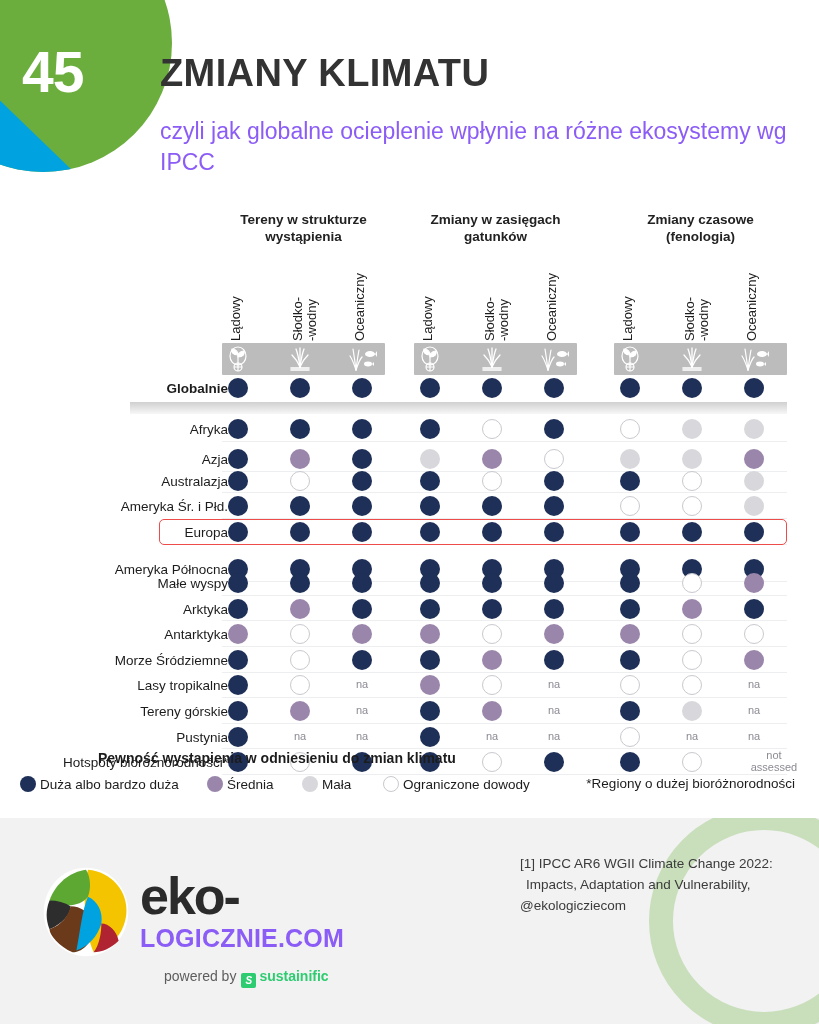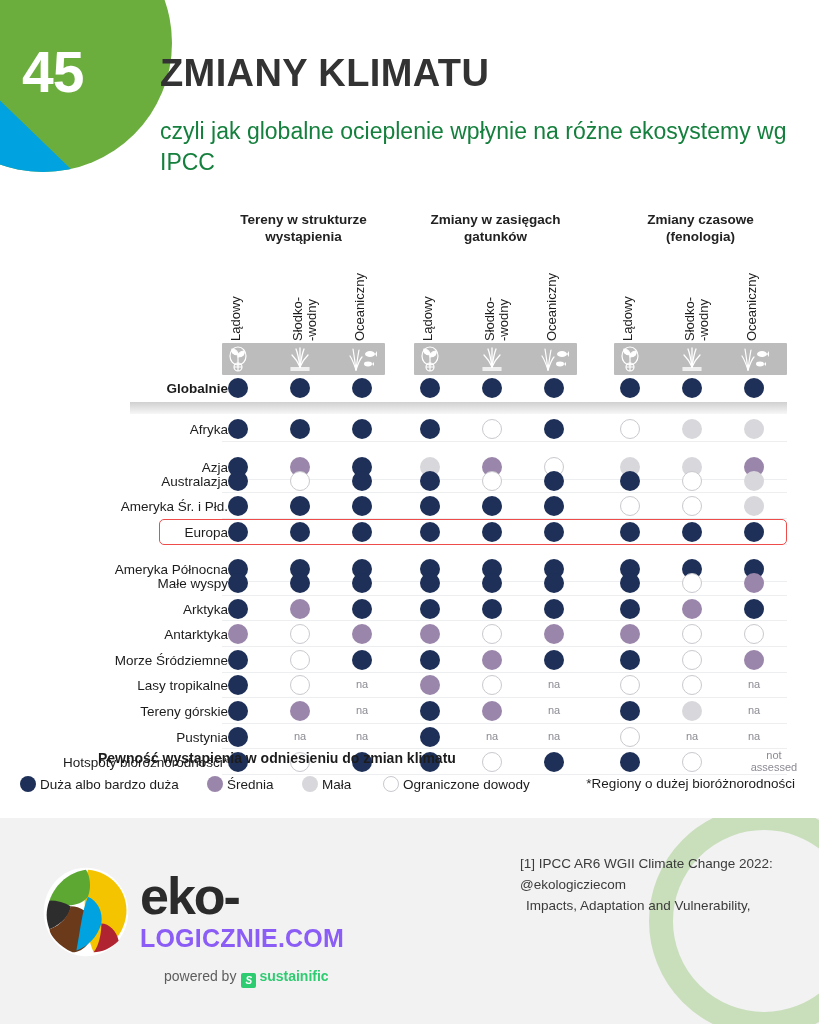--- a/index.html
+++ b/index.html
@@ -27,21 +27,21 @@
     font-size:57px; font-weight:bold; color:#ffffff;
     letter-spacing:-1px; line-height:1;
   }
   .hdr-title {
     position:absolute; left:160px; top:54px;
     font-size:38px; font-weight:bold; color:#333333;
     letter-spacing:0.4px; line-height:1.05;
   }
   .hdr-sub {
     position:absolute; left:160px; top:116px; width:640px;
-    font-size:23px; color:#15803d; line-height:1.33;
+    font-size:23px; color:#8b5cf6; line-height:1.33;
   }
 
   
   #matrix { position:absolute; left:0; top:200px; width:819px; height:600px; }
 
   .grp-title {
     position:absolute; text-align:center;
     font-size:13.5px; font-weight:bold; color:#222; line-height:1.25;
   }
   .colhead {
@@ -298,21 +298,21 @@
           <div class="dot high" style="left: 238px;"></div>
           <div class="dot high" style="left: 300px;"></div>
           <div class="dot high" style="left: 362px;"></div>
           <div class="dot high" style="left: 430px;"></div>
           <div class="dot ltd" style="left: 492px;"></div>
           <div class="dot high" style="left: 554px;"></div>
           <div class="dot ltd" style="left: 630px;"></div>
           <div class="dot low" style="left: 692px;"></div>
           <div class="dot low" style="left: 754px;"></div>
         </div>
-        <div class="row" style="top: 254px;">
+        <div class="row" style="top: 246px;">
           <div class="row-label">Azja</div>
           <div class="row-sep"></div>
           <div class="dot high" style="left: 238px;"></div>
           <div class="dot med" style="left: 300px;"></div>
           <div class="dot high" style="left: 362px;"></div>
           <div class="dot low" style="left: 430px;"></div>
           <div class="dot med" style="left: 492px;"></div>
           <div class="dot ltd" style="left: 554px;"></div>
           <div class="dot low" style="left: 630px;"></div>
           <div class="dot low" style="left: 692px;"></div>
@@ -503,18 +503,18 @@
       <path d="M66 62 C74 62 82 70 84 80 C76 88 66 92 58 92 C64 84 66 72 66 62 Z" fill="#b02330"></path>
     </svg>
 
     <div class="logo-word">eko-</div>
     <div class="logo-dom">LOGICZNIE.COM</div>
     <div class="powered">
       <span>powered by</span><span class="pw-mark">S</span><span class="pw-name">sustainific</span>
     </div>
     <div class="citation" id="citation">
         <div>[1] IPCC AR6 WGII Climate Change 2022:</div>
+        <div style="padding-left: 6px;">Impacts, Adaptation and Vulnerability,</div>
         <div>@ekologicziecom</div>
-        <div style="padding-left: 6px;">Impacts, Adaptation and Vulnerability,</div>
       </div>
   </div>
 
 </div>
 
 </body></html>

